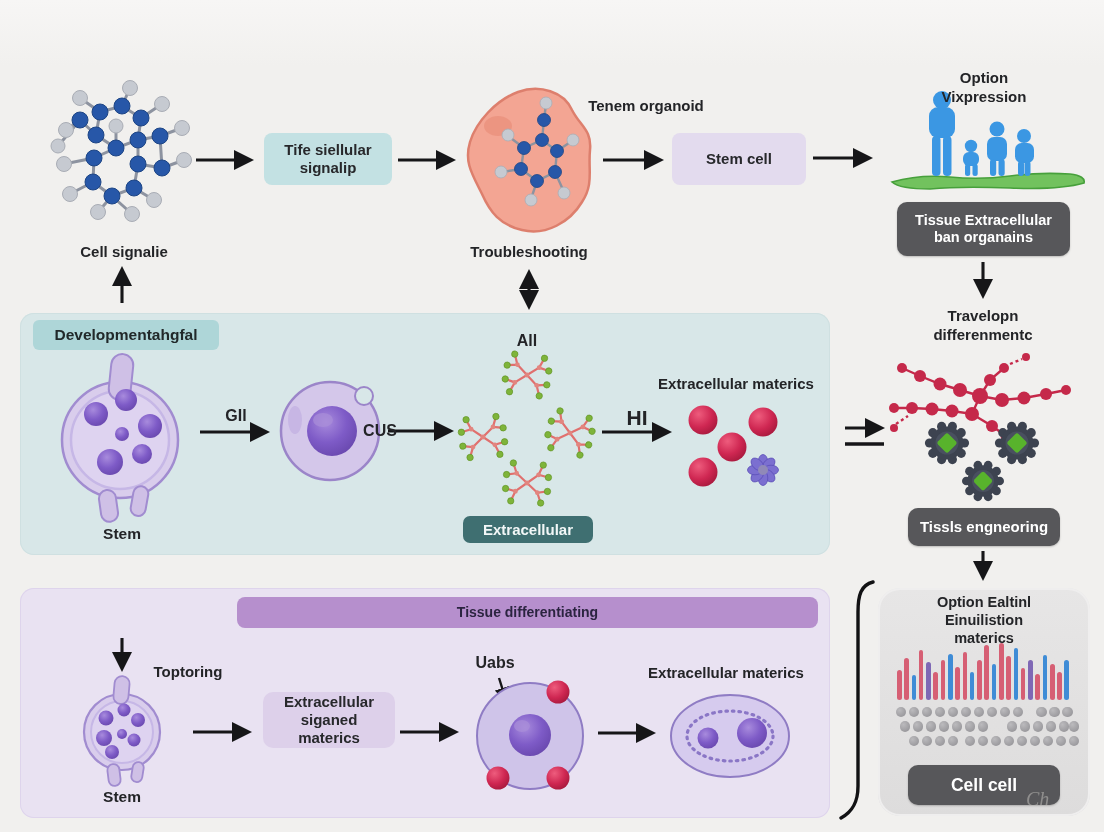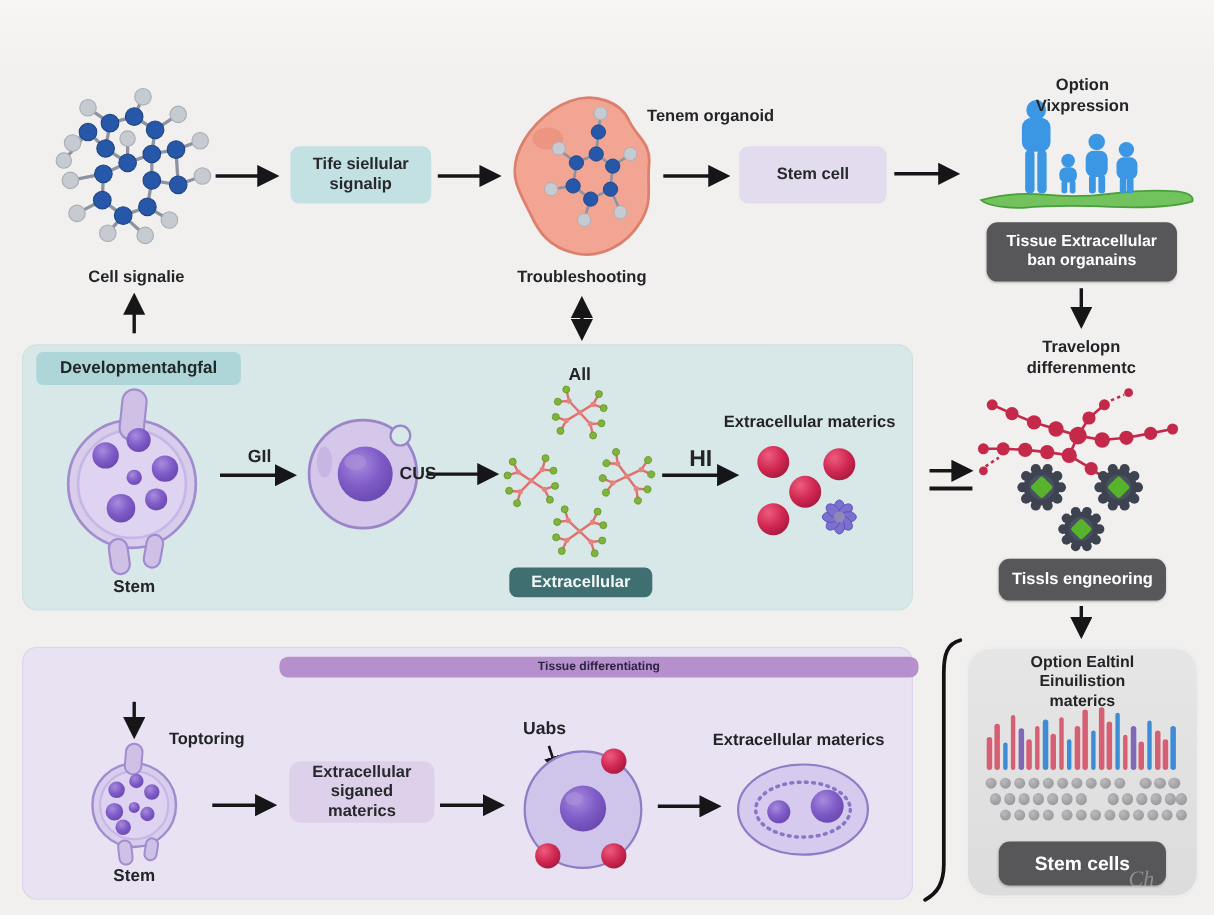--- a/index.html
+++ b/index.html
@@ -412,32 +412,32 @@
       <span class="dot" style="left: 72.9px; top: 28.6px;"></span>
       <span class="dot" style="left: 85.9px; top: 28.6px;"></span>
       <span class="dot" style="left: 98.9px; top: 28.6px;"></span>
       <span class="dot" style="left: 111.9px; top: 28.6px;"></span>
       <span class="dot" style="left: 124.9px; top: 28.6px;"></span>
       <span class="dot" style="left: 137.9px; top: 28.6px;"></span>
       <span class="dot" style="left: 150.9px; top: 28.6px;"></span>
       <span class="dot" style="left: 163.9px; top: 28.6px;"></span>
       <span class="dot" style="left: 176.9px; top: 28.6px;"></span>
     </div>
-  <div class="box dark" style="left:908px;top:765px;width:152px;height:40px;font-size:17.5px;">Stem cells</div>
+  <div class="box dark" style="left:908px;top:765px;width:152px;height:40px;font-size:17.5px;">Cell cell</div>
 
   <div class="tag" style="left:33px;top:320px;width:186px;height:30px;">Developmentahgfal</div>
   <div class="lbl" style="left:122px;top:524px;font-size:15.5px;">Stem</div>
   <div class="lbl" style="left:236px;top:406px;font-size:16px;">GIl</div>
   <div class="lbl" style="left:380px;top:377px;font-size:16px;margin-top:44px;">CUS</div>
   <div class="lbl" style="left:527px;top:331px;font-size:16px;">All</div>
   <div class="lbl" style="left:637px;top:405px;font-size:21px;">HI</div>
   <div class="lbl" style="left:736px;top:375px;">Extracellular materics</div>
   <div class="box dteal" style="left:463px;top:516px;width:130px;height:27px;">Extracellular</div>
 
-  <div class="box ph" style="left:254px;top:597px;width:581px;height:19px;font-size:11px;">Tissue differentiating</div>
+  <div class="box ph" style="left:237px;top:597px;width:581px;height:31px;font-size:14px;">Tissue differentiating</div>
   <div class="lbl" style="left:188px;top:663px;">Toptoring</div>
   <div class="lbl" style="left:122px;top:787px;font-size:15.5px;">Stem</div>
   <div class="box" style="left:263px;top:692px;width:132px;height:56px;background:#ddd0ea;border-radius:10px;">Extracellular
 siganed
 materics</div>
   <div class="lbl" style="left:495px;top:653px;font-size:16px;">Uabs</div>
   <div class="lbl" style="left:726px;top:664px;">Extracellular materics</div>
 
   <div class="watermark">Ch</div>
 </div>

